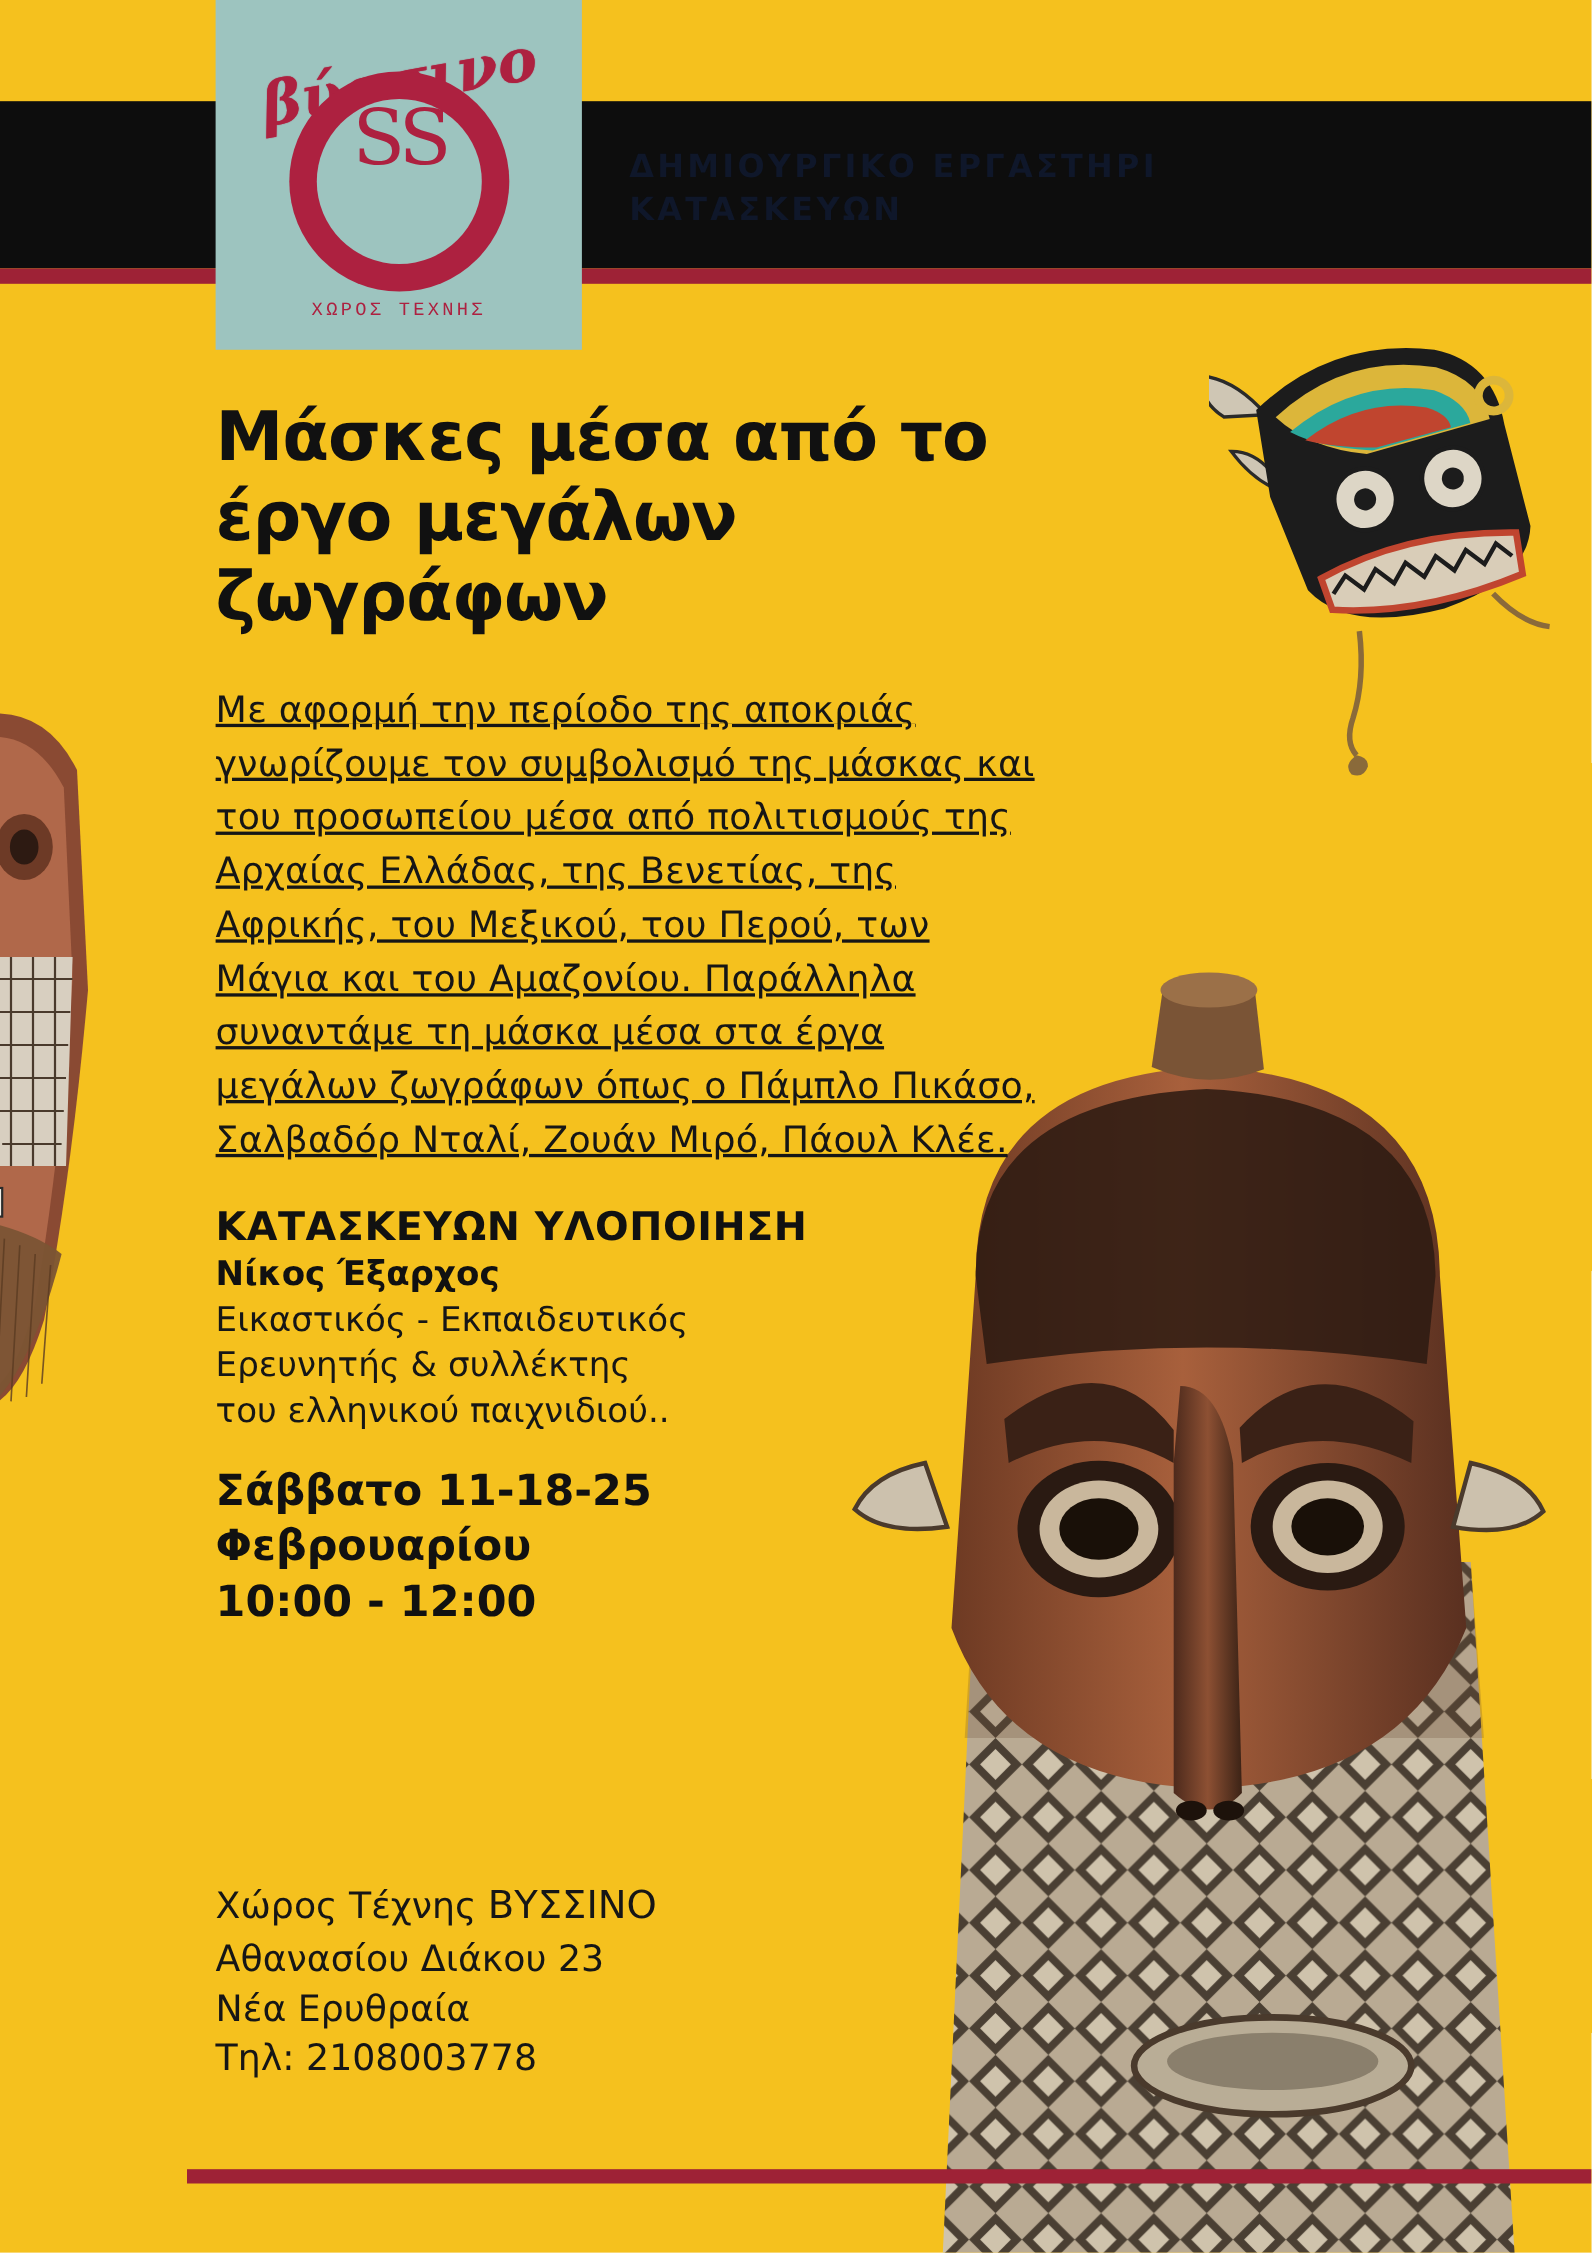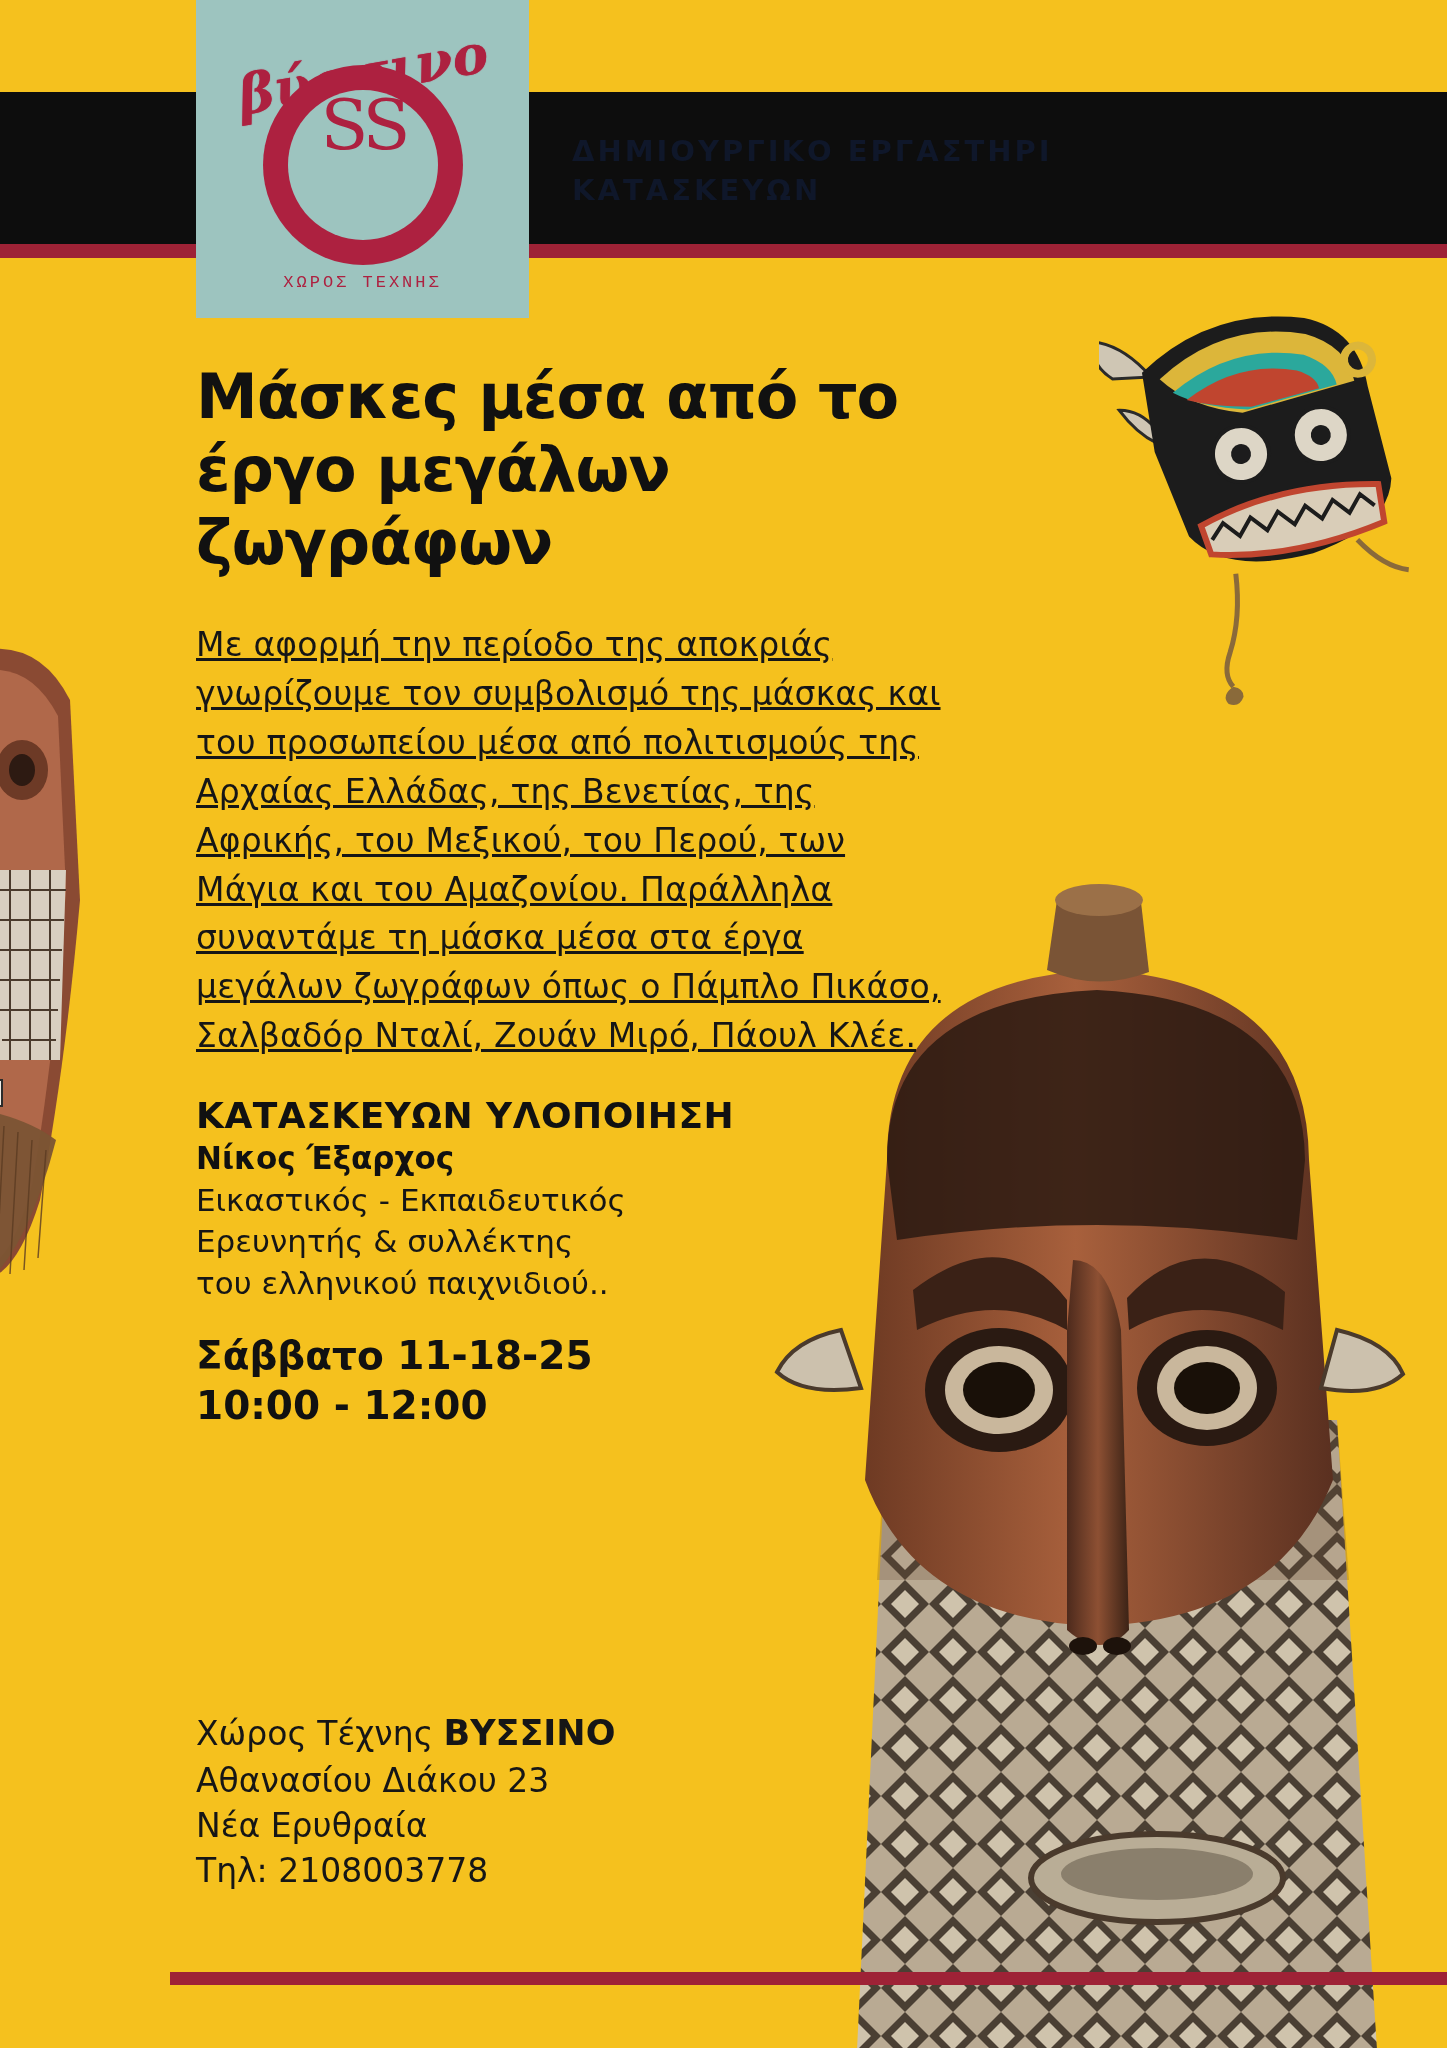--- a/index.html
+++ b/index.html
@@ -169,21 +169,21 @@
     top: 1710px;
     color: #161616;
     font-size: 33px;
     line-height: 1.37;
     z-index: 4;
   }
   .venue .venue-first {
     font-size: 33px;
   }
   .venue .venue-strong {
-    font-weight: bold;
+    font-weight: normal;
     font-size: 35px;
     margin-top: 21px;
   }
 
   
   .bottom-bar {
     position: absolute;
     left: 170px;
     right: 0;
     bottom: 63px;
@@ -341,20 +341,21 @@
   <div class="content">
     <h1 class="title">Μάσκες μέσα από το έργο μεγάλων ζωγράφων</h1>
     <p class="body-copy">Με αφορμή την περίοδο της αποκριάς γνωρίζουμε τον συμβολισμό της μάσκας και του προσωπείου μέσα από πολιτισμούς της Αρχαίας Ελλάδας, της Βενετίας, της Αφρικής, του Μεξικού, του Περού, των Μάγια και του Αμαζονίου. Παράλληλα συναντάμε τη μάσκα μέσα στα έργα μεγάλων ζωγράφων όπως ο Πάμπλο Πικάσο, Σαλβαδόρ Νταλί, Ζουάν Μιρό, Πάουλ Κλέε.</p>
     <div class="credits-head">ΚΑΤΑΣΚΕΥΩΝ ΥΛΟΠΟΙΗΣΗ</div>
     <div class="credits-name">Νίκος Έξαρχος</div>
     <p class="credits-line">Εικαστικός - Εκπαιδευτικός</p>
     <p class="credits-line">Ερευνητής &amp; συλλέκτης</p>
     <p class="credits-line">του ελληνικού παιχνιδιού..</p>
     <div class="dates">
       <div>Σάββατο 11-18-25</div>
+      <div>Φεβρουαρίου</div>
       <div>10:00 - 12:00</div>
     </div>
   </div>
 
   <div class="venue">
     <div>
       <span class="venue-first">Χώρος Τέχνης </span><span class="venue-strong">ΒΥΣΣΙΝΟ</span>
     </div>
     <div>Αθανασίου Διάκου 23</div>
     <div>Νέα Ερυθραία</div>

